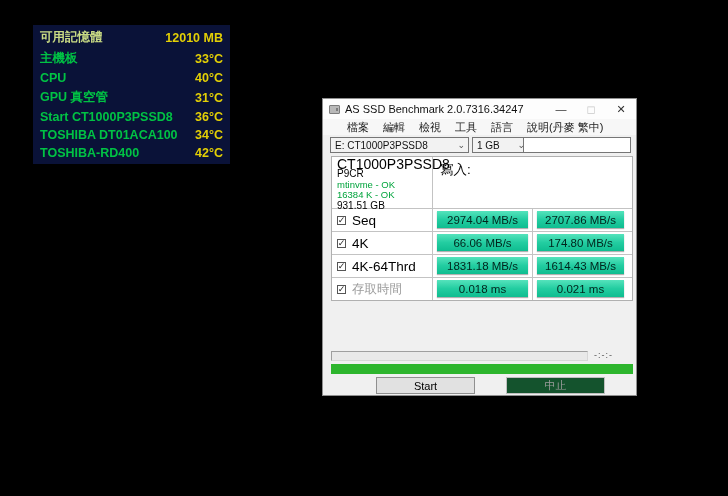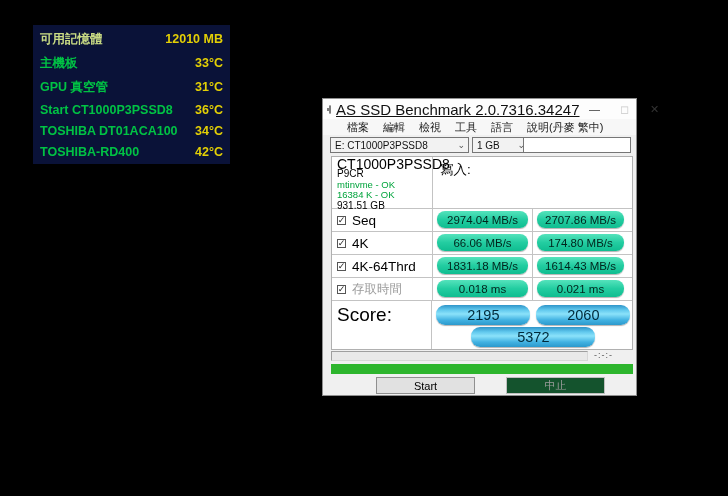--- a/index.html
+++ b/index.html
@@ -22,21 +22,21 @@
   .win {
     position:absolute; left:322px; top:98px; width:315px; height:298px;
     background:#f0f0f0; border:1px solid #8f8f8f; box-shadow:0 0 10px rgba(0,0,0,.6);
     font-size:11px; color:#000;
   }
   .titlebar { position:absolute; left:0; top:0; right:0; height:20px; background:#fdfdfd;
     display:flex; align-items:center; padding-left:6px; }
   .app-icon { width:11px; height:9px; background:#b9b9b9; border:1px solid #7d7d7d; border-radius:1px; margin-right:5px;
     position:relative; }
   .app-icon::after { content:""; position:absolute; right:1px; top:2px; width:2px; height:3px; background:#7d7d7d; }
-  .title-text { font-size:15px; color:#111; flex:1; white-space:nowrap;text-decoration:underline; }
+  .title-text { font-size:11px; color:#111; flex:1; white-space:nowrap; }
   .win-controls { display:flex; align-items:center; height:100%; }
   .win-btn { width:30px; height:100%; display:flex; align-items:center; justify-content:center; font-size:11px; color:#333; }
   .win-btn.max { color:#c9c9c9; }
 
   .menubar { position:absolute; left:0; top:20px; right:0; height:16px; background:#f7f7f7;
     display:flex; align-items:center; padding-left:24px; gap:14px; font-size:11px; color:#222; }
 
   .toolbar { position:absolute; left:0; top:36px; right:0; height:21px; }
   .combo { position:absolute; top:2px; height:16px; background:#f2f2f2; border:1px solid #767676;
     display:flex; align-items:center; font-size:10px; padding-left:4px; color:#111; }
@@ -61,21 +61,21 @@
   .di-fw { font-size:10px; }
   .di-green { font-size:9.5px; color:#00a43c; }
   .di-cap { font-size:10px; }
   .col-head { font-size:13.5px; padding:4px 0 0 7px; color:#000; }
 
   .rowlabel { display:flex; align-items:center; gap:6px; padding-left:5px; height:100%; font-size:13.5px; }
   .rowlabel.dim { color:#9b9b9b; font-size:12.5px; }
   .cbx { width:9px; height:9px; background:#fff; border:1px solid #555; font-size:9px; line-height:8px;
     color:#222; display:flex; align-items:center; justify-content:center; flex:none; }
 
-  .pill { position:absolute; left:4px; right:4px; top:2px; bottom:3px; border-radius:8px;
+  .pill { position:absolute; left:4px; right:4px; top:2px; bottom:3px; border-radius:0;
     display:flex; align-items:center; justify-content:center; font-size:11.5px; color:#01241c;
     background:linear-gradient(180deg,#55e3bc 0%, #23cda1 50%, #0fbd90 100%);
     box-shadow:0 1px 1px rgba(0,0,0,.3); }
 
   .srow { display:flex; border-top:1px solid #c3c3c3; }
   .srow .bcell { height:48px; }
   .score-label { font-size:19px; color:#000; padding:3px 0 0 5px; }
   .score-area { width:202px; position:relative; border-left:1px solid #c3c3c3; }
   .bluepill { position:absolute; height:20px; border-radius:9px; display:flex; align-items:center; justify-content:center;
     font-size:14.5px; color:#002a3a;
@@ -102,20 +102,24 @@
 <div class="osd">
   <div class="osd-row">
     <span class="osd-label hdr">可用記憶體</span>
     <span class="osd-value">12010 MB</span>
   </div>
   <div class="osd-row">
     <span class="osd-label">主機板</span>
     <span class="osd-value">33°C</span>
   </div>
   <div class="osd-row">
+    <span class="osd-label">CPU</span>
+    <span class="osd-value">40°C</span>
+  </div>
+  <div class="osd-row">
     <span class="osd-label">GPU 真空管</span>
     <span class="osd-value">31°C</span>
   </div>
   <div class="osd-row">
     <span class="osd-label">Start CT1000P3PSSD8</span>
     <span class="osd-value">36°C</span>
   </div>
   <div class="osd-row">
     <span class="osd-label">TOSHIBA DT01ACA100</span>
     <span class="osd-value">34°C</span>
@@ -229,30 +233,20 @@
         </div>
       </div>
       <div class="bcell c2">
           <div class="pill">0.018 ms</div>
         </div>
       <div class="bcell c3">
           <div class="pill">0.021 ms</div>
         </div>
     </div>
 
-    <div class="srow">
-      <div class="bcell c1">
-        <div class="score-label">Score:</div>
-      </div>
-      <div class="score-area">
-        <div class="bluepill bp-read">2195</div>
-        <div class="bluepill bp-write">2060</div>
-        <div class="bluepill bp-total">5372</div>
-      </div>
-    </div>
 
   </div>
 
   <div class="pbar"></div>
   <div class="ptime">-:-:-</div>
   <div class="greenbar"></div>
 
   <div class="btn start">Start</div>
   <div class="btn abort">中止</div>
 

